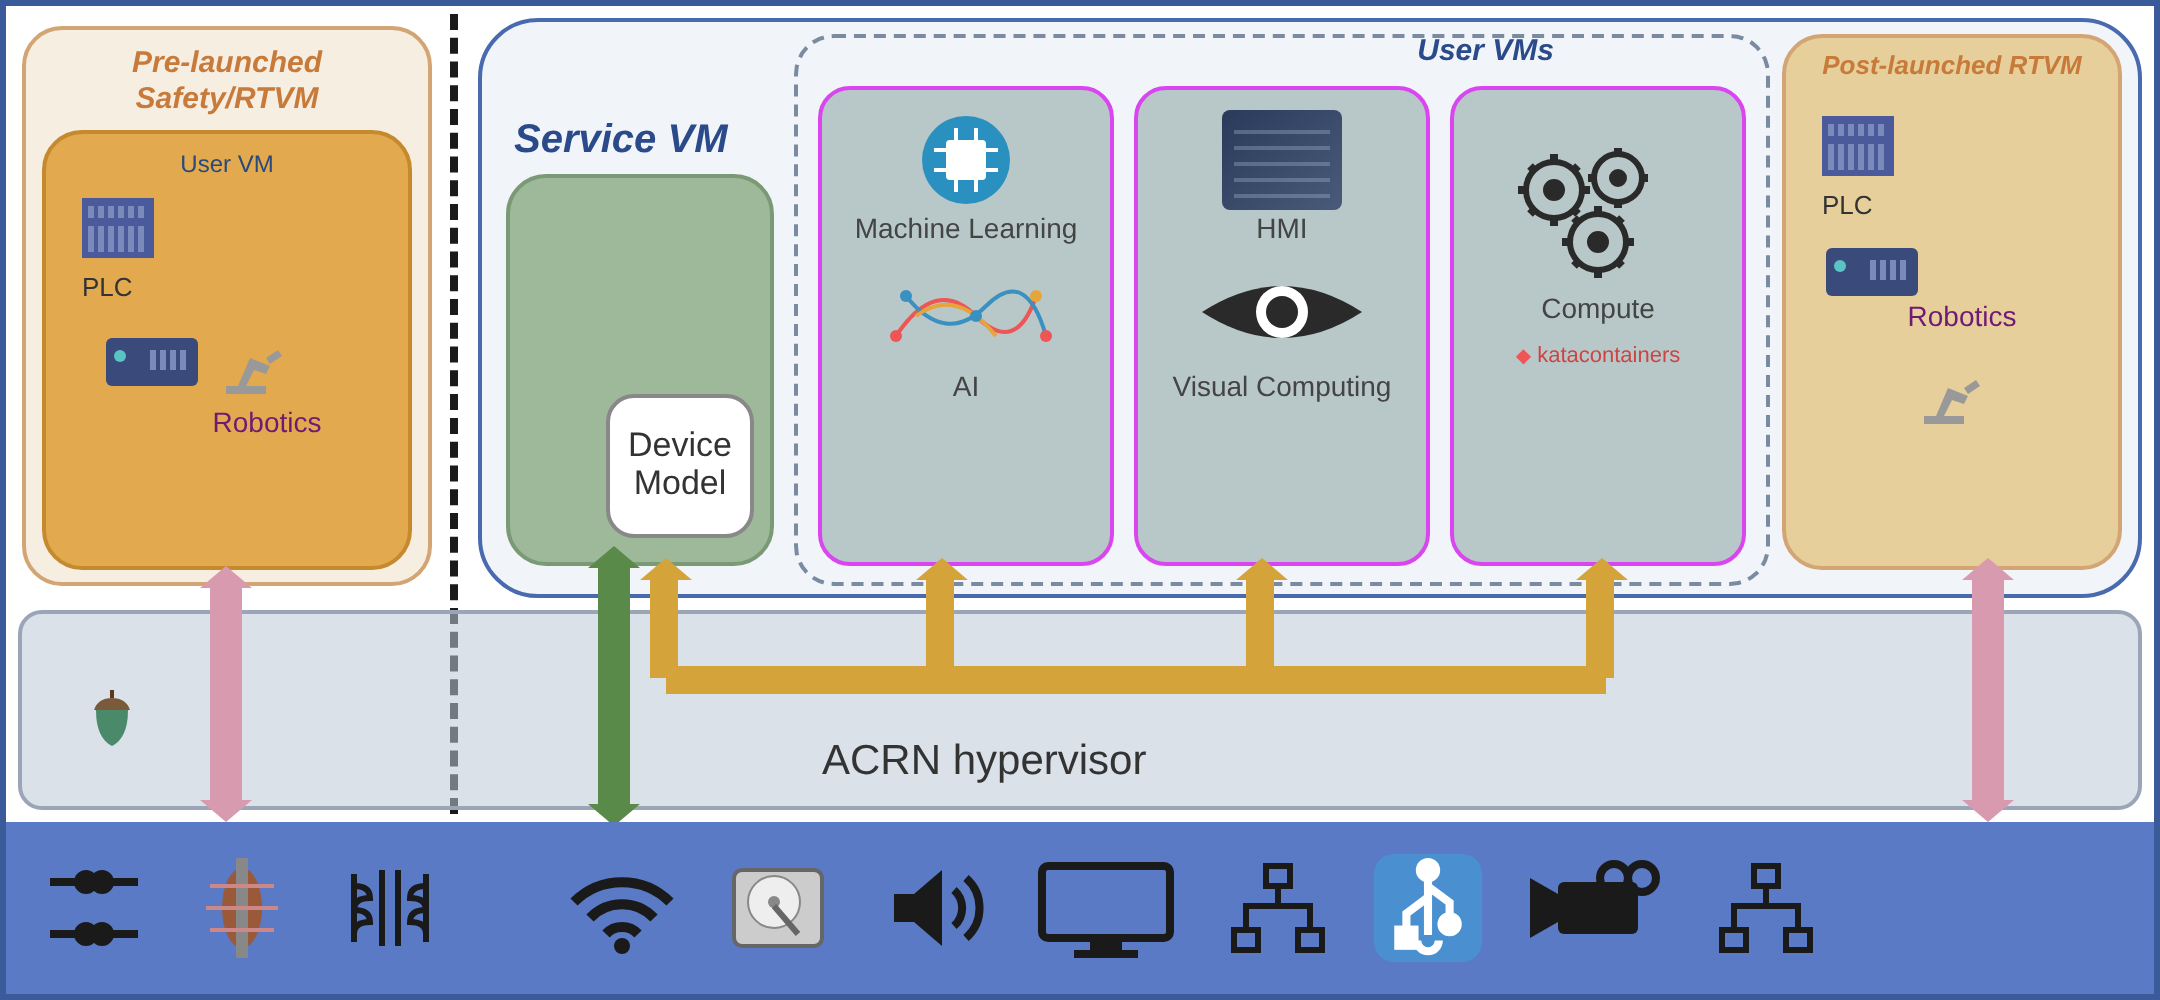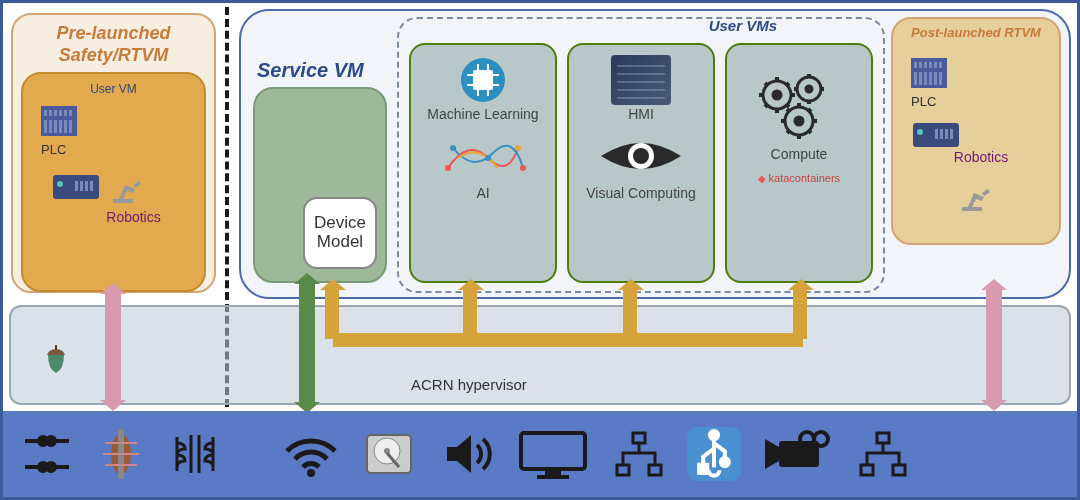--- a/index.html
+++ b/index.html
@@ -1,53 +1,53 @@
 <!DOCTYPE html>
 <html><head>
 <meta charset="utf-8">
 <style>
   * { box-sizing: border-box; margin: 0; padding: 0; }
   body { width: 1080px; height: 500px; font-family: Arial, sans-serif; position: relative; background: #fff; border: 3px solid #3a5a9a; overflow: hidden; }
   .top-area { position: absolute; top: 0; left: 0; right: 0; height: 410px; }
   .pre-launched { position: absolute; top: 10px; left: 8px; width: 205px; height: 280px; border: 2px solid #d4a574; border-radius: 20px; background: rgba(230,200,160,0.3); padding: 8px; }
-  .pre-title { color: #c77a3a; font-style: italic; font-weight: bold; font-size: 18px; text-align: center; line-height: 1.2; }
+  .pre-title { color: #c77a3a; font-style: italic; font-weight: bold; font-size: 15px; text-align: center; line-height: 1.2; }
   .user-vm-box { margin-top: 6px; background: #e3a94e; border: 2px solid #c58a2e; border-radius: 20px; padding: 8px 10px 14px; height: 220px; }
   .user-vm-title { color: #2a4a7a; font-size: 12px; text-align: center; }
   .plc-icon { width: 36px; height: 30px; background: #4a5a9a; margin-top: 10px; margin-left: 8px; display: inline-block; position: relative; }
   .plc-icon::before { content:''; position:absolute; top:4px; left:3px; right:3px; height:6px; background: repeating-linear-gradient(90deg,#7a8aba 0 3px,transparent 3px 5px); }
   .plc-icon::after { content:''; position:absolute; bottom:3px; left:3px; right:3px; top:14px; background: repeating-linear-gradient(90deg,#7a8aba 0 3px,transparent 3px 5px); }
   .plc-label { font-size: 13px; color: #333; margin-left: 8px; margin-top: 2px; }
   .robotics-row { margin-top: 10px; display: flex; align-items: center; gap: 8px; margin-left: 20px; }
   .rob-dev { width: 46px; height: 24px; background: #3a4a7a; border-radius: 3px; position: relative; }
   .rob-dev::before { content:''; position:absolute; left:4px; top:6px; width:6px; height:6px; background:#5ac4c4; border-radius:50%; }
   .rob-dev::after { content:''; position:absolute; right:4px; top:6px; width:20px; height:10px; background: repeating-linear-gradient(90deg,#7a8aba 0 3px,transparent 3px 5px); }
   .arm-icon { width: 40px; height: 40px; position: relative; }
   .arm-icon svg { width: 100%; height: 100%; }
   .robotics-label { font-size: 14px; color: #701a75; text-align: center; margin-top: 2px; margin-left: 40px; }
   .divider { position: absolute; top: 4px; left: 222px; width: 0; height: 400px; border-left: 4px dashed #1a1a1a; }
   .right-side { position: absolute; top: 6px; left: 236px; right: 6px; height: 290px; border: 2px solid #4a6ab0; border-radius: 30px 30px 30px 30px; background: rgba(200,210,230,0.25); }
   .service-vm-label { position: absolute; top: 48px; left: 16px; color: #2a4a8a; font-style: italic; font-weight: bold; font-size: 20px; }
   .service-vm-box { position: absolute; top: 76px; left: 12px; width: 134px; height: 196px; background: #9eb89a; border: 2px solid #7a9a76; border-radius: 20px; }
   .device-model { position: absolute; bottom: 12px; left: 8px; right: 8px; height: 72px; background: #fff; border: 2px solid #888; border-radius: 14px; display: flex; align-items: center; justify-content: center; font-size: 17px; color: #333; text-align: center; line-height: 1.1; margin-left: 40px; }
   .user-vms-group { position: absolute; top: 6px; left: 156px; width: 488px; height: 276px; border: 2px dashed #7a8aa0; border-radius: 20px; }
   .user-vms-title { position: absolute; top: -2px; right: 100px; background: transparent; color: #2a4a8a; font-weight: bold; font-style: italic; font-size: 15px; padding: 0 6px; }
-  .vm-card { position: absolute; top: 24px; width: 148px; height: 240px; background: #b8c8c8; border: 2px solid #4d7c0f; border-radius: 16px; display: flex; flex-direction: column; align-items: center; padding: 10px 4px; }
+  .vm-card { position: absolute; top: 24px; width: 148px; height: 240px; background: #b8c8c8; border: 2px solid #d946ef; border-radius: 16px; display: flex; flex-direction: column; align-items: center; padding: 10px 4px; }
   .vm1 { left: 10px; }
   .vm2 { left: 168px; }
   .vm3 { left: 326px; }
   .vm-icon { width: 60px; height: 50px; display: flex; align-items: center; justify-content: center; }
   .vm-label { font-size: 14px; color: #444; text-align: center; line-height: 1.1; margin-top: 2px; }
   .vm-icon2 { width: 90px; height: 56px; display: flex; align-items: center; justify-content: center; margin-top: 6px; }
   .eye-icon svg, .chip-icon svg, .gears-icon svg, .ai-icon svg, .hmi-img { width: 100%; height: 100%; }
   .kata-label { font-size: 11px; color: #c44; margin-top: 10px; }
   .kata-label::before { content:'◆'; color:#e55; margin-right:3px; font-size:10px; }
-  .post-rtvm { position: absolute; top: 6px; right: 8px; width: 170px; height: 228px; border: 2px solid #d4a574; border-radius: 20px; background: #e6cf9a; padding: 6px 10px; }
+  .post-rtvm { position: absolute; top: 6px; right: 8px; width: 170px; height: 268px; border: 2px solid #d4a574; border-radius: 20px; background: #e6cf9a; padding: 6px 10px; }
   .post-title { color: #c77a3a; font-style: italic; font-weight: bold; font-size: 13px; text-align: center; }
   .hypervisor { position: absolute; top: 302px; left: 6px; right: 6px; height: 100px; background: rgba(190,200,215,0.55); border: 2px solid #9aa5b8; border-radius: 12px; }
-  .hyp-label { position: absolute; left: 400px; bottom: 10px; font-size: 15px; color: #333; }
+  .hyp-label { position: absolute; left: 400px; bottom: 10px; font-size: 21px; color: #333; }
   .acorn { position: absolute; left: 28px; top: 34px; width: 34px; height: 34px; }
   .hardware-bar { position: absolute; bottom: 0; left: 0; right: 0; height: 86px; background: #5a7ac5; display: flex; align-items: center; padding: 0 14px; gap: 18px; }
   .hw-left { display: flex; gap: 14px; align-items: center; }
   .hw-divider-gap { width: 20px; }
   .hw-icon { width: 60px; height: 54px; display: flex; align-items: center; justify-content: center; color: #1a1a1a; }
   .hw-icon svg { width: 100%; height: 100%; }
   .usb-box { width: 54px; height: 54px; background: #4a90d0; border-radius: 10px; display: flex; align-items: center; justify-content: center; }
   .arrow { position: absolute; width: 16px; }
   .arrow.pink { background: #d89aae; }
   .arrow.gold { background: #d4a43a; }

